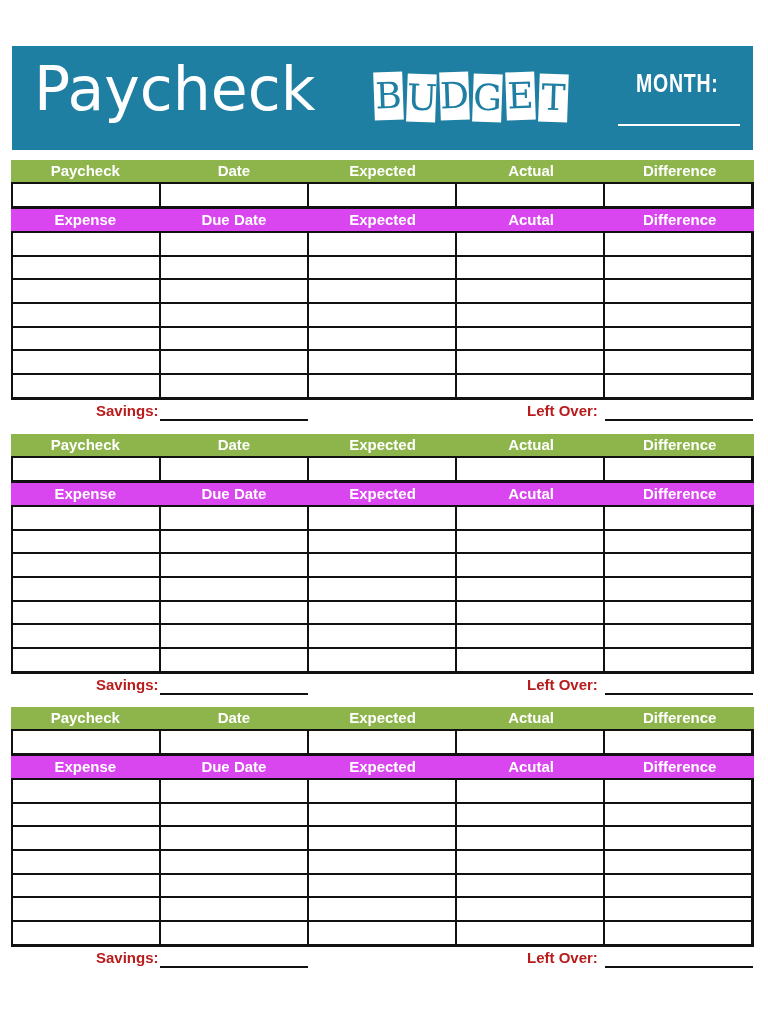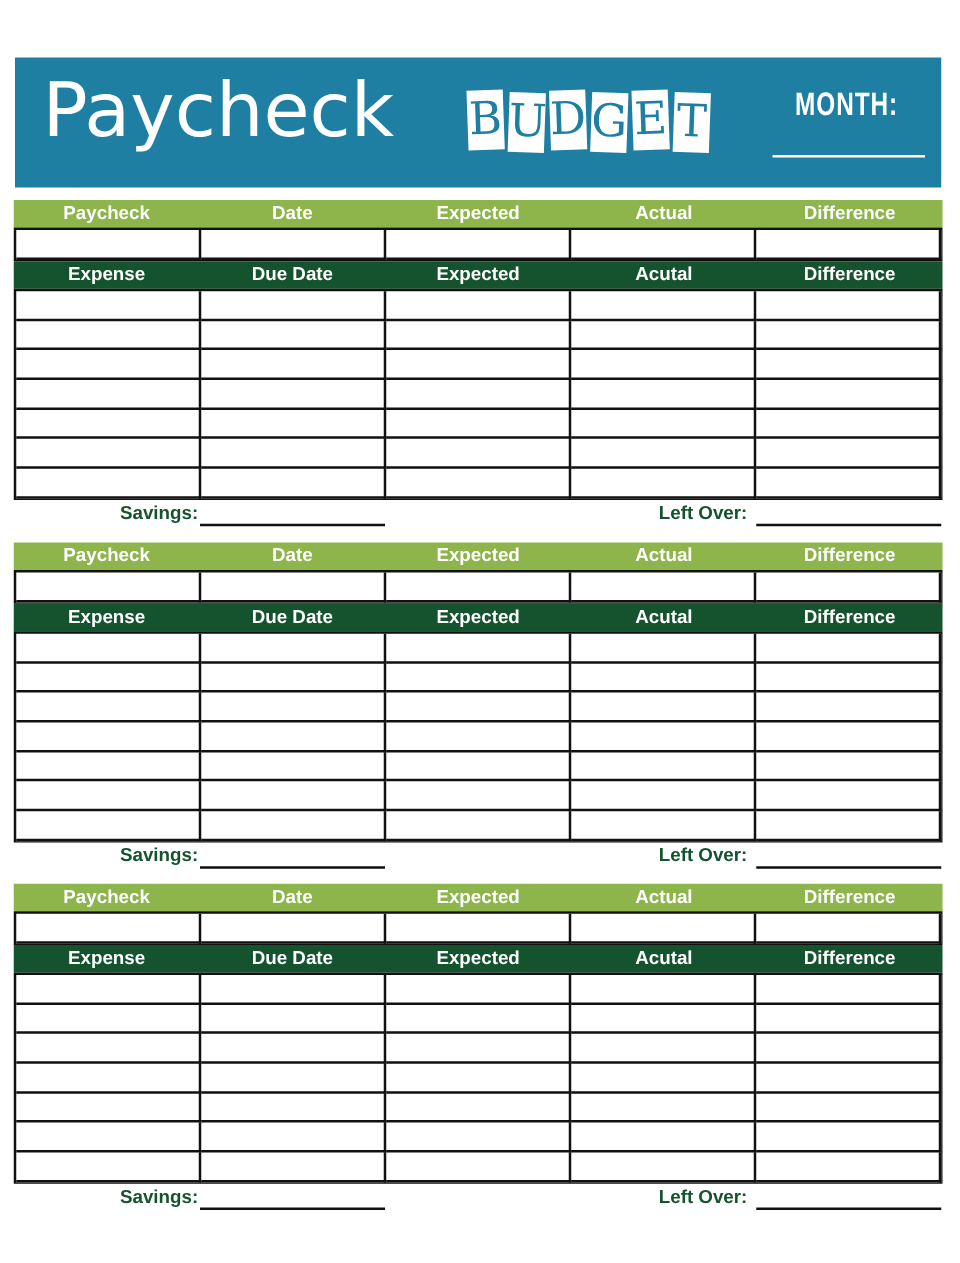--- a/index.html
+++ b/index.html
@@ -36,33 +36,33 @@
       position: absolute; left: 606px; top: 78px; width: 122px; height: 2px; background: #ffffff;
     }
 
     .section { position: absolute; left: 11px; width: 743px; }
     .hdr {
       display: grid; grid-template-columns: repeat(5, 1fr);
       color: #ffffff; font-weight: bold; font-size: 15px; height: 22px; line-height: 22px;
       text-align: center;
     }
     .hdr.green { background: #8db54b; }
-    .hdr.purple { background: #14532d; }
+    .hdr.purple { background: #d946ef; }
     .grid {
       display: grid; grid-template-columns: repeat(5, 1fr);
       border: 2px solid #111111; border-right-width: 1px; border-bottom-width: 1px;
       box-sizing: border-box;
     }
     .cell {
       border-right: 2px solid #111111; border-bottom: 2px solid #111111; box-sizing: border-box;
     }
     .pay-grid .cell { height: 24px; }
     .exp-grid .cell { height: 23.7px; }
     .footer {
-      position: relative; height: 30px; font-weight: bold; font-size: 15px; color: #14532d;
+      position: relative; height: 30px; font-weight: bold; font-size: 15px; color: #b91c1c;
     }
     .savings-label { position: absolute; left: 85px; top: 2px; }
     .savings-line { position: absolute; left: 149px; top: 19px; width: 148px; height: 2px; background: #111111; }
     .left-label { position: absolute; left: 516px; top: 2px; text-align: center; }
     .left-line { position: absolute; left: 594px; top: 19px; width: 148px; height: 2px; background: #111111; }
   </style>
 </head>
 <body>
 
 <div class="banner">

